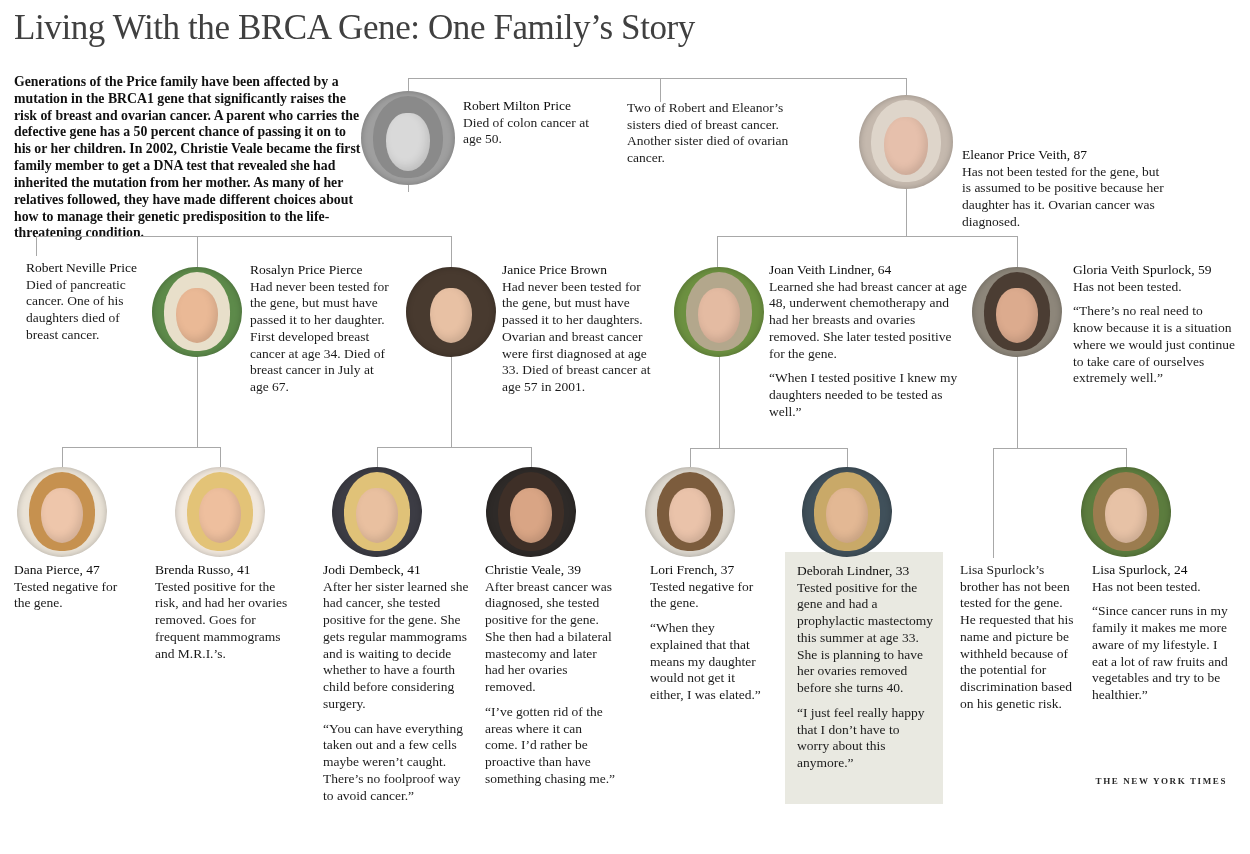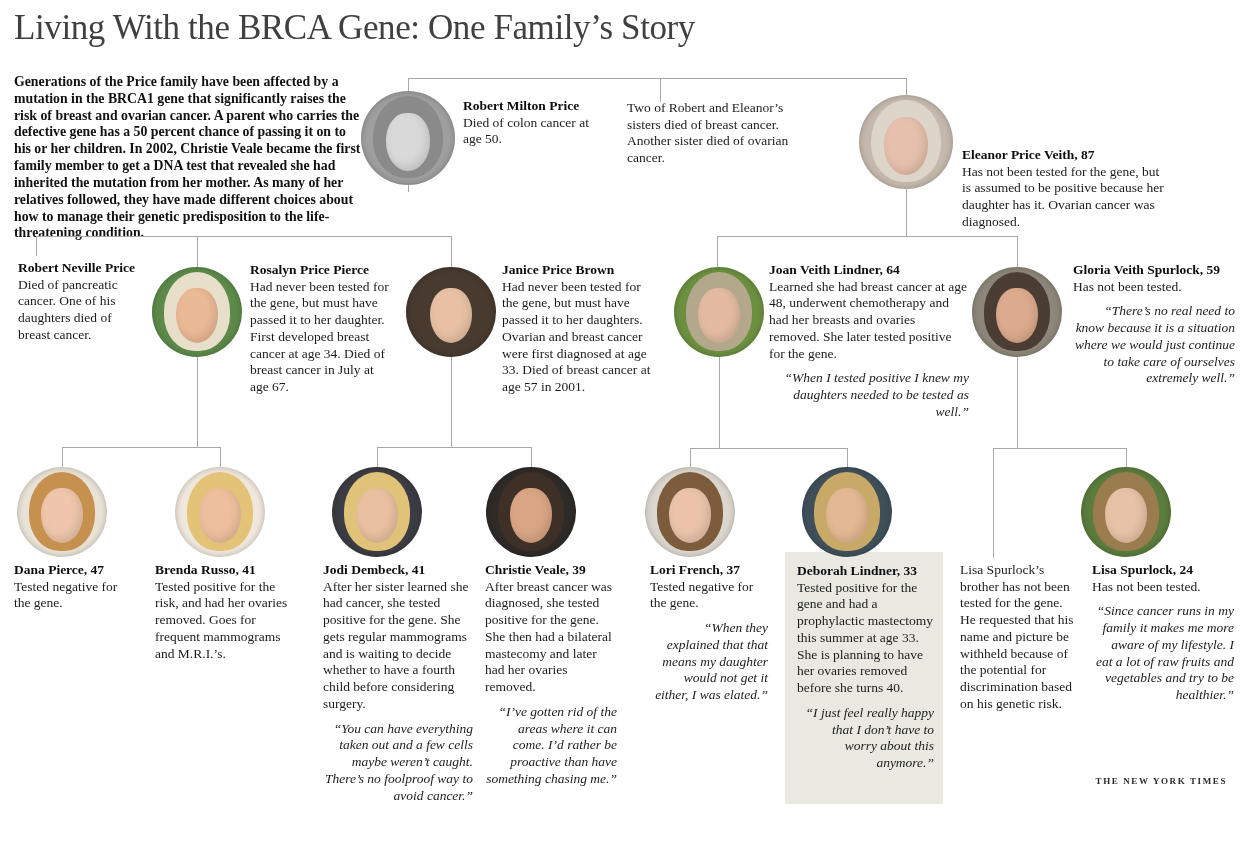--- a/index.html
+++ b/index.html
@@ -9,23 +9,23 @@
   }
   .title{
     position:absolute;left:14px;top:8px;font-size:35px;letter-spacing:-0.4px;
     color:#404040;white-space:nowrap;
   }
   .intro{
     position:absolute;left:14px;top:74px;width:348px;font-size:13.8px;
     line-height:1.22;font-weight:bold;color:#111;
   }
   .card{position:absolute;font-size:13.5px;line-height:1.24;}
-  .card .name{font-weight:bold;color:#0d0d0d;}
+  .card .name{font-weight:normal;color:#0d0d0d;}
   .card .desc{color:#1c1c1c;}
-  .card .quote{font-style:italic;margin-top:8px;color:#1c1c1c;text-align:right;}
+  .card .quote{margin-top:8px;color:#1c1c1c;}
   .note{position:absolute;font-size:13.5px;line-height:1.24;color:#1c1c1c;}
   .hl{position:absolute;height:1px;background:#a8a8a8;}
   .vl{position:absolute;width:1px;background:#a8a8a8;}
   .portrait{
     position:absolute;border-radius:50%;overflow:hidden;
     box-shadow:inset 0 0 6px rgba(0,0,0,.25);
   }
   .portrait .hair{position:absolute;top:5%;left:13%;width:74%;height:88%;
     border-radius:50% 50% 46% 46%;}
   .portrait .face{position:absolute;top:23%;left:27%;width:46%;height:62%;
@@ -134,21 +134,21 @@
   <div class="card" style="left:463px;top:98px;width:142px;">
     <div class="name">Robert Milton Price</div>
     <div class="desc">Died of colon cancer at age 50.</div>
   </div>
   <div class="note" style="left:627px;top:100px;width:172px;">Two of Robert and Eleanor’s sisters died of breast cancer. Another sister died of ovarian cancer.</div>
   <div class="card" style="left:962px;top:103px;width:208px;margin-top:44px;">
     <div class="name">Eleanor Price Veith, 87</div>
     <div class="desc">Has not been tested for the gene, but is assumed to be positive because her daughter has it. Ovarian cancer was diagnosed.</div>
   </div>
 
-  <div class="card" style="left:18px;top:260px;width:122px;">
+  <div class="card" style="left:26px;top:260px;width:122px;">
     <div class="name">Robert Neville Price</div>
     <div class="desc">Died of pancreatic cancer. One of his daughters died of breast cancer.</div>
   </div>
   <div class="card" style="left:250px;top:262px;width:140px;">
     <div class="name">Rosalyn Price Pierce</div>
     <div class="desc">Had never been tested for the gene, but must have passed it to her daughter. First developed breast cancer at age 34. Died of breast cancer in July at age 67.</div>
   </div>
   <div class="card" style="left:502px;top:262px;width:152px;">
     <div class="name">Janice Price Brown</div>
     <div class="desc">Had never been tested for the gene, but must have passed it to her daughters. Ovarian and breast cancer were first diagnosed at age 33. Died of breast cancer at age 57 in 2001.</div>

